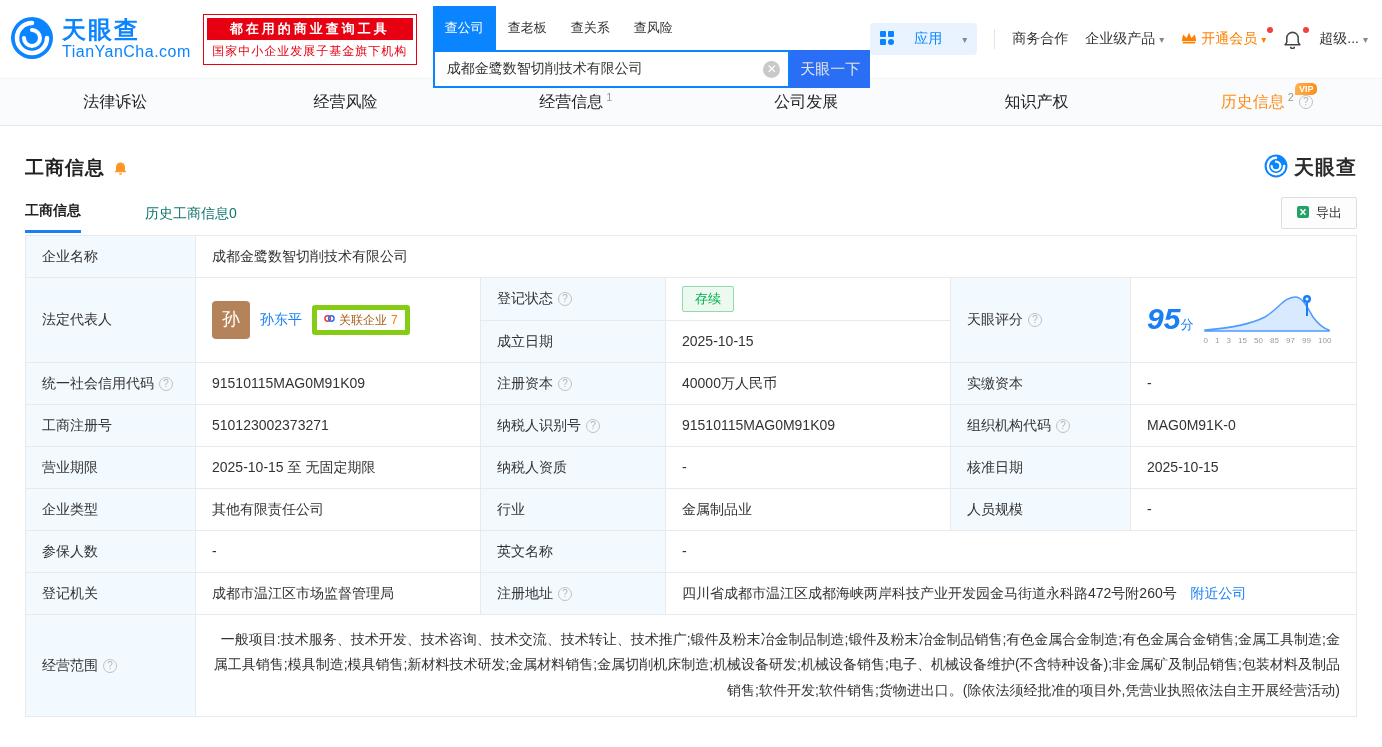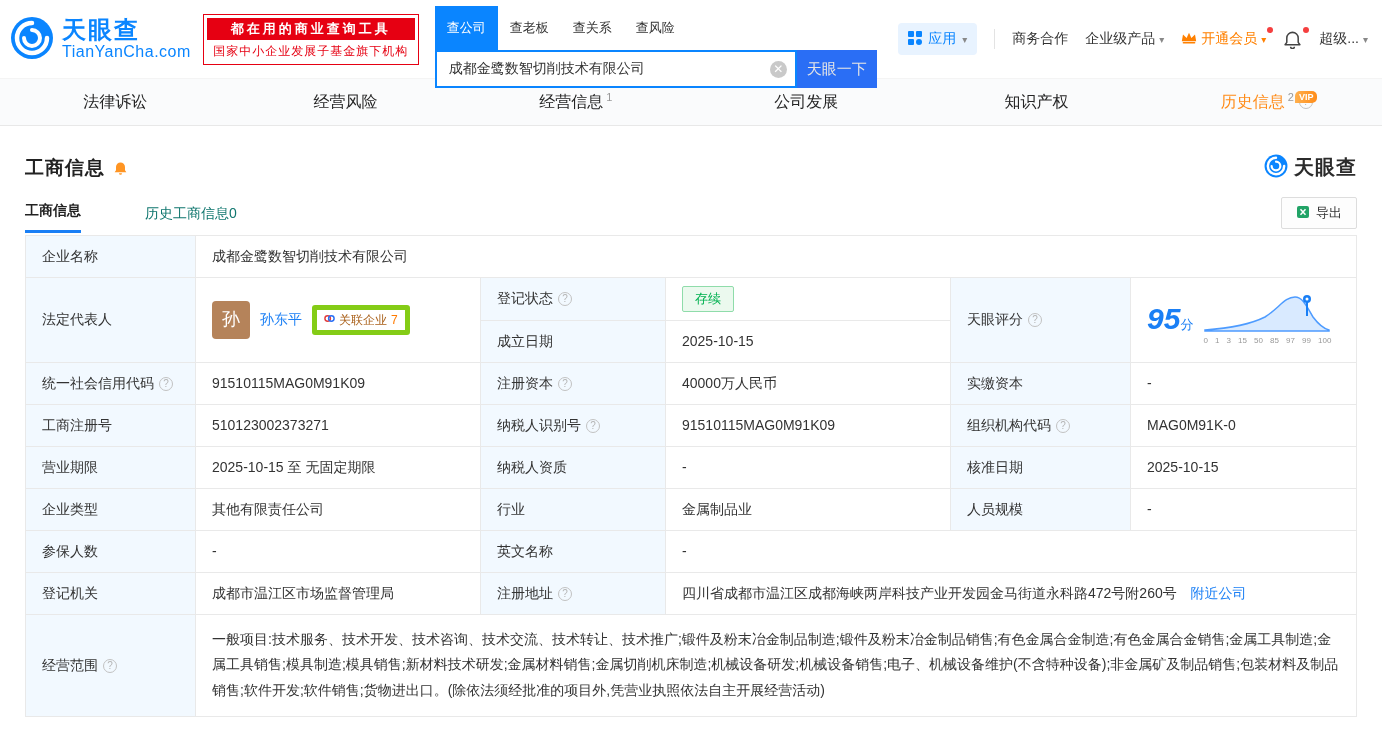--- a/index.html
+++ b/index.html
@@ -19,36 +19,36 @@
   .search-tabs { display:flex; font-size:13px; }
   .search-tab { padding:13px 12px; cursor:pointer; color:#333; }
   .search-tab.active { background:#0a85ff; color:#fff; }
   .search-row { display:flex; height:38px; }
   .search-box { flex:1; border:2px solid #0a85ff; display:flex; align-items:center; padding:0 8px 0 12px; background:#fff; }
   .search-box input { border:none; outline:none; flex:1; font-size:14px; color:#333; font-family:inherit; background:transparent; }
   .clear-icon { width:17px; height:17px; border-radius:50%; background:#c9c9c9; color:#fff; font-size:12px; line-height:17px; text-align:center; cursor:pointer; }
   .search-btn { width:80px; background:#2a6ef5; color:#e5e5e5; border:none; font-size:15px; cursor:pointer; font-family:inherit; }
 
   .top-right { margin-left:auto; display:flex; align-items:center; gap:17px; white-space:nowrap; }
-  .apps-chip { background:#e8f3ff; color:#0a85ff; border-radius:4px; padding:7px 10px; display:flex; align-items:center; gap:6px; cursor:pointer; font-size:14px; }
+  .apps-chip { background:#e8f3ff; color:#0a85ff; border-radius:4px; padding:7px 10px; display:flex; align-items:center; gap:20px; cursor:pointer; font-size:14px; }
   .v-div { width:1px; height:20px; background:#e3e3e3; }
   .plain-link { color:#333; cursor:pointer; }
   .caret { font-size:10px; color:#888; }
   .vip-link { color:#ff8000; display:flex; align-items:center; gap:4px; cursor:pointer; position:relative; }
   .red-dot { position:absolute; top:-3px; right:-7px; width:6px; height:6px; border-radius:50%; background:#f53f3f; }
   .bell-wrap { position:relative; cursor:pointer; display:flex; }
   .user-link { color:#333; cursor:pointer; display:flex; align-items:center; gap:4px; }
 
   
   .nav-tabs { display:flex; height:48px; background:#fafbfc; border-bottom:1px solid #e8e8e8; border-top:1px solid #f4f4f4; }
   .nav-tab { flex:1; display:flex; align-items:center; justify-content:center; font-size:16px; color:#252525; cursor:pointer; position:relative; }
   .nav-tab.active { background:#fff; color:#1a7ff5; font-weight:bold; }
   .nav-tab .cnt { font-size:11px; color:#999; margin-left:3px; transform:translateY(-5px); font-weight:normal; }
   .nav-tab.orange { color:#ff8c19; }
-  .vip-badge { position:absolute; top:12px; right:28%; background:linear-gradient(90deg,#ffb04d,#ff8c19); color:#fff; font-size:9px; font-weight:bold; border-radius:5px 5px 5px 0; padding:0 4px; line-height:12px; }
+  .vip-badge { position:absolute; top:4px; right:28%; background:linear-gradient(90deg,#ffb04d,#ff8c19); color:#fff; font-size:9px; font-weight:bold; border-radius:5px 5px 5px 0; padding:0 4px; line-height:12px; }
   .q { display:inline-block; width:14px; height:14px; border:1px solid #c2c2c2; border-radius:50%; color:#b5b5b5; font-size:10px; line-height:12px; text-align:center; margin-left:5px; vertical-align:1px; cursor:pointer; }
 
   
   .main { padding:0 25px; }
   .section-head { margin-top:28px; display:flex; align-items:center; }
   .section-title { font-size:19px; font-weight:bold; color:#222; letter-spacing:1px; }
   .title-bell { margin-left:8px; display:flex; }
   .watermark { margin-left:auto; display:flex; align-items:center; gap:6px; }
   .watermark .wm-txt { font-size:20px; font-weight:bold; color:#2b2b2b; letter-spacing:1px; }
 
@@ -66,21 +66,21 @@
   .rep-cell { display:flex; align-items:center; gap:10px; }
   .avatar { width:38px; height:38px; border-radius:4px; background:#b5835a; color:#fff; font-size:18px; display:flex; align-items:center; justify-content:center; flex:0 0 auto; }
   .rel-badge { display:inline-flex; align-items:center; gap:4px; border:5px solid #84cc16; border-radius:3px; padding:1px 7px; font-size:12px; color:#a9601a; cursor:pointer; background:#fff; }
   .rel-badge .n { color:#ff7a00; }
   .status-badge { display:inline-block; background:#ebf9ee; border:1px solid #8fdcaa; color:#00b151; font-size:13px; padding:2px 12px; border-radius:2px; }
   .score-cell { display:flex; align-items:center; gap:10px; }
   .score-num { font-size:30px; font-weight:bold; color:#1a7ff5; font-style:italic; line-height:1; }
   .score-unit { font-size:13px; color:#1a7ff5; }
   .score-chart { display:flex; flex-direction:column; }
   .axis { display:flex; justify-content:space-between; width:128px; font-size:8px; color:#999; margin-top:1px; }
-  .scope-cell { line-height:1.85 !important; padding:12px 16px !important; }
+  .scope-cell { line-height:1.85 !important; padding:12px 16px !important;text-align:right; }
 </style>
 </head>
 <body>
 
 <div class="topbar">
   <div class="logo">
     <span>
       <svg width="44" height="44" viewBox="0 0 44 44">
         <circle cx="22" cy="22" r="21" fill="#0a85ff"></circle>
         <path d="M22 7 a15 15 0 1 0 15 15" fill="none" stroke="#fff" stroke-width="4.5" stroke-linecap="round"></path>

